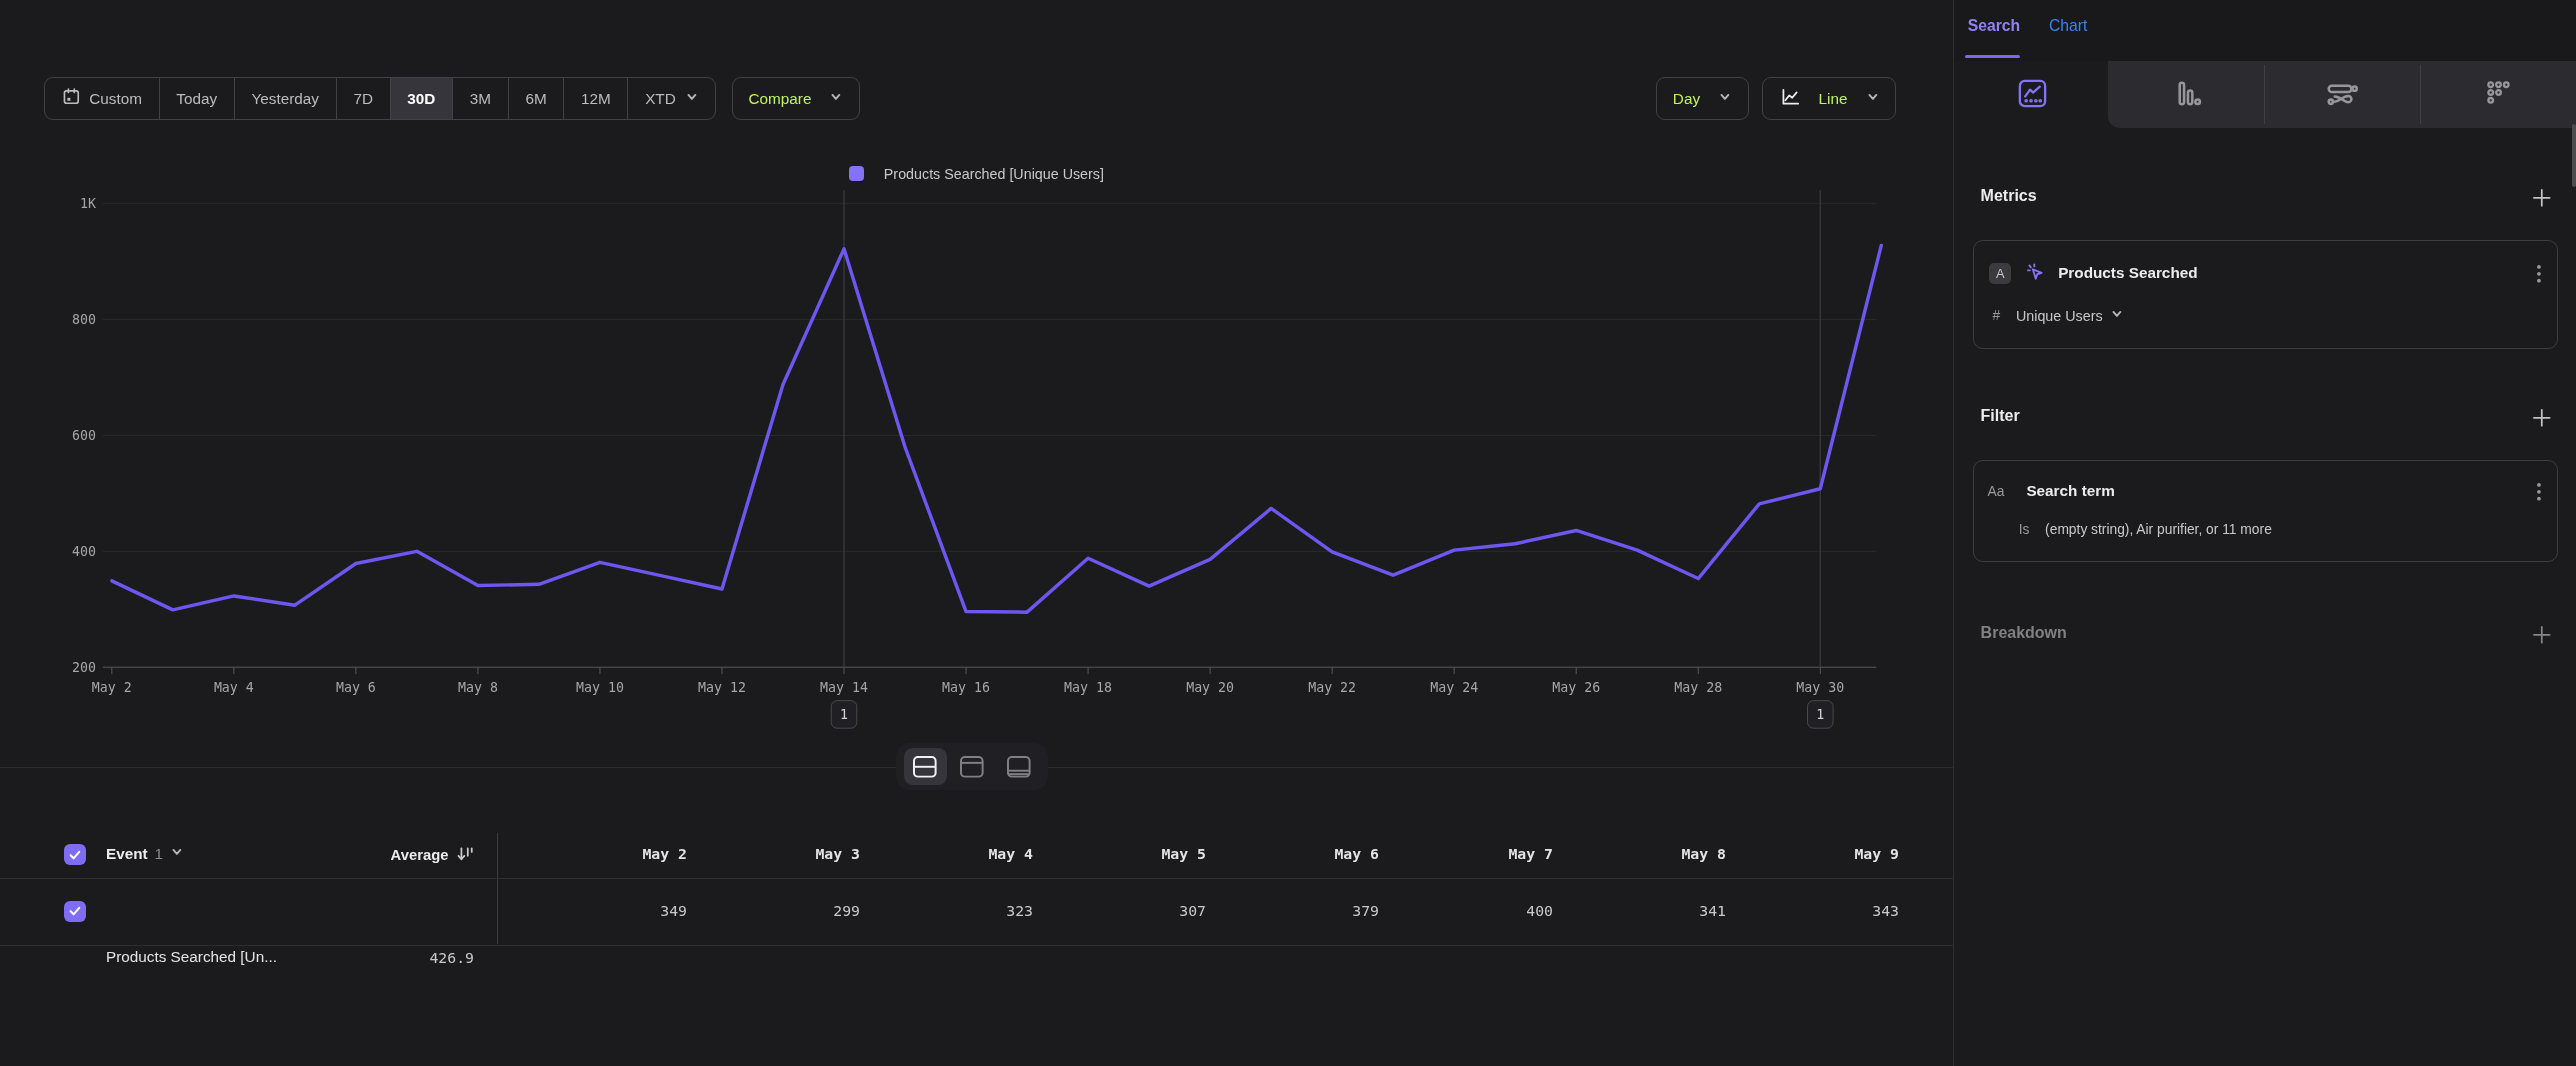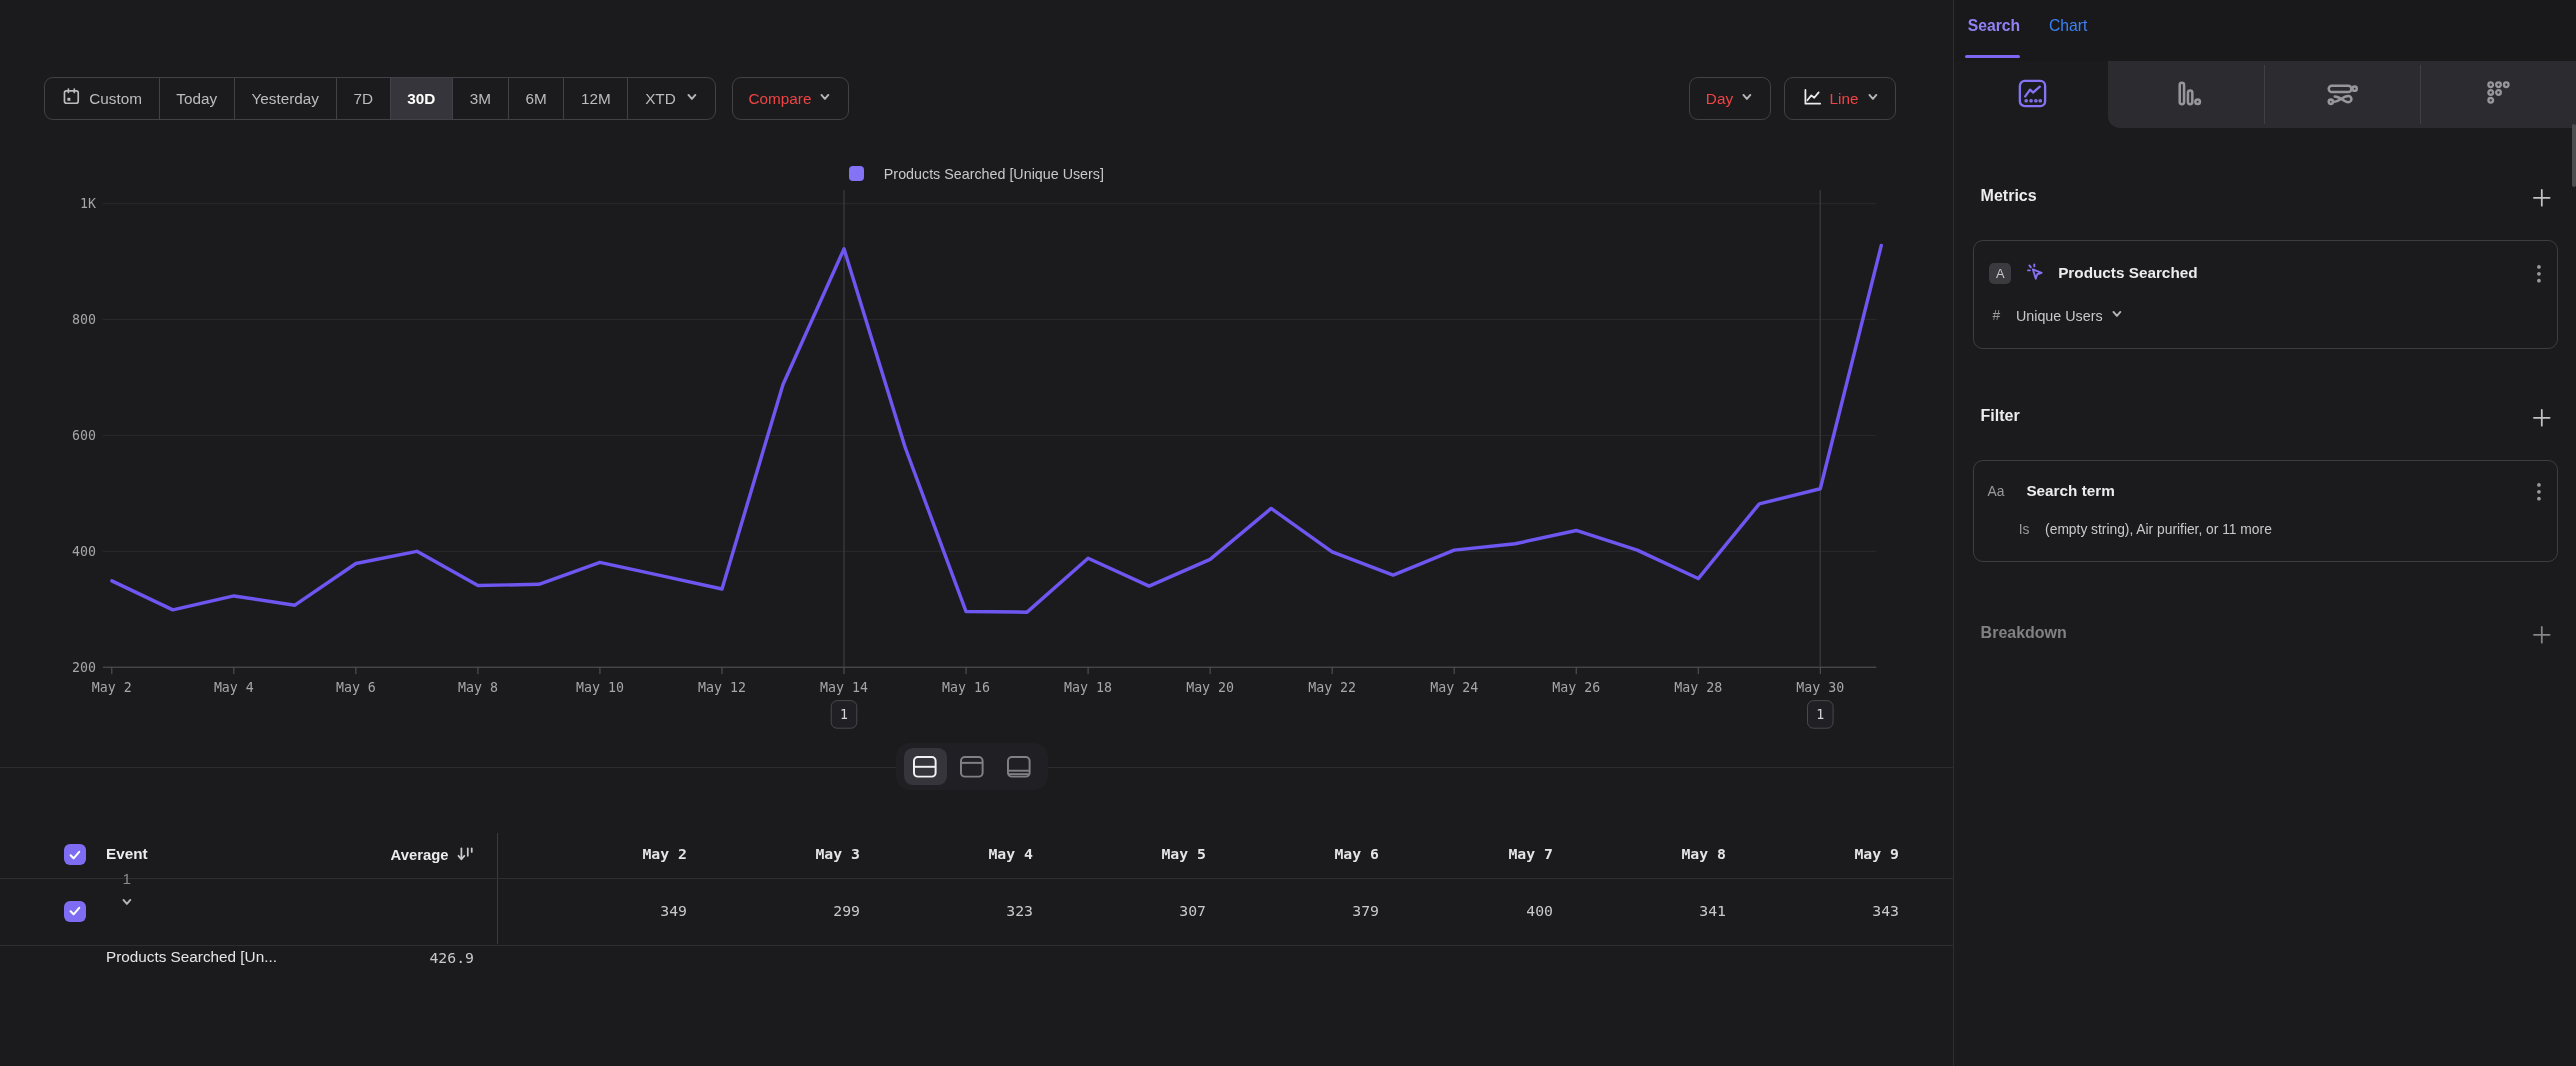--- a/index.html
+++ b/index.html
@@ -10,22 +10,22 @@
   
   .main { position:absolute; left:0; top:0; width:1953px; height:1067px; }
 
   .toolbar { position:absolute; left:44px; top:77px; width:1852px; height:43px;
              display:flex; align-items:stretch; gap:15.7px; }
   .seg-group { display:flex; border:1px solid #414147; border-radius:8.9px; overflow:hidden; }
   .seg { display:flex; align-items:center; gap:8.9px; padding:0 16.7px; font-size:15.3px;
          color:#bcbcc0; border-left:1px solid #414147; cursor:pointer; white-space:nowrap; }
   .seg:first-child { border-left:none; }
   .seg.active { background:#35353b; color:#ffffff; font-weight:bold; }
-  .btn { display:flex; align-items:center; gap:7px; padding:0 15.7px; font-size:15.3px;
-         color:#ef4444; border:1px solid #414147; border-radius:8.9px; background:transparent;
+  .btn { display:flex; align-items:center; gap:18px; padding:0 15.7px; font-size:15.3px;
+         color:#bef264; border:1px solid #414147; border-radius:8.9px; background:transparent;
          cursor:pointer; white-space:nowrap; font-family:inherit; }
   .toolbar-right { margin-left:auto; display:flex; gap:13.8px; }
 
   .legend { position:absolute; left:0; top:163px; width:1953px; height:21.6px;
             display:flex; align-items:center; justify-content:center; gap:20px;
             font-size:14.3px; color:#c9c9cc; }
   .swatch { width:14.8px; height:14.8px; border-radius:3.9px; }
 
   #chart { position:absolute; left:39px; top:182px; }
 
@@ -41,21 +41,21 @@
   
   .table { position:absolute; left:0; top:831px; width:1953px; height:115px; }
   .t-head { position:absolute; left:0; top:0; width:100%; height:47px; }
   .t-row  { position:absolute; left:0; top:47px; width:100%; height:67px; }
   .h-line1 { position:absolute; left:0; top:47px; width:100%; height:1px; background:#2e2e32; }
   .h-line2 { position:absolute; left:0; top:114px; width:100%; height:1px; background:#2e2e32; }
   .col-div { position:absolute; left:497px; top:2px; width:1px; height:111px; background:#3a3a3f; }
   .checkbox { position:absolute; left:64px; width:21.6px; height:21.6px; border-radius:5.9px;
               background:#7e6cf2; display:flex; align-items:center; justify-content:center; cursor:pointer; }
   .event-label { position:absolute; left:106px; display:flex; align-items:center; gap:6.9px;
-                 font-size:15.3px; font-weight:bold; color:#ececee; cursor:pointer;flex-direction:column; }
+                 font-size:15.3px; font-weight:bold; color:#ececee; cursor:pointer; }
   .event-label .cnt { color:#8a8a8e; font-weight:normal; }
   .avg-head { position:absolute; right:1479px; display:flex; align-items:center; gap:7.9px;
               font-size:14.8px; font-weight:bold; color:#ececee; cursor:pointer; }
   .mono { font-family:"DejaVu Sans Mono", monospace; }
   .day-head { position:absolute; font-family:"DejaVu Sans Mono", monospace; font-size:14.8px;
               font-weight:bold; color:#e3e3e6; top:13.8px; }
   .cellv { position:absolute; font-family:"DejaVu Sans Mono", monospace; font-size:14.8px;
            color:#c9c9cc; top:23.6px; }
   .row-label { position:absolute; left:106px; top:21.6px; font-size:15.3px; color:#e5e5e5;margin-top:48px; }
   .avg-val { position:absolute; right:1479px; top:23.6px; font-size:14.8px; color:#c9c9cc;margin-top:47px; }

